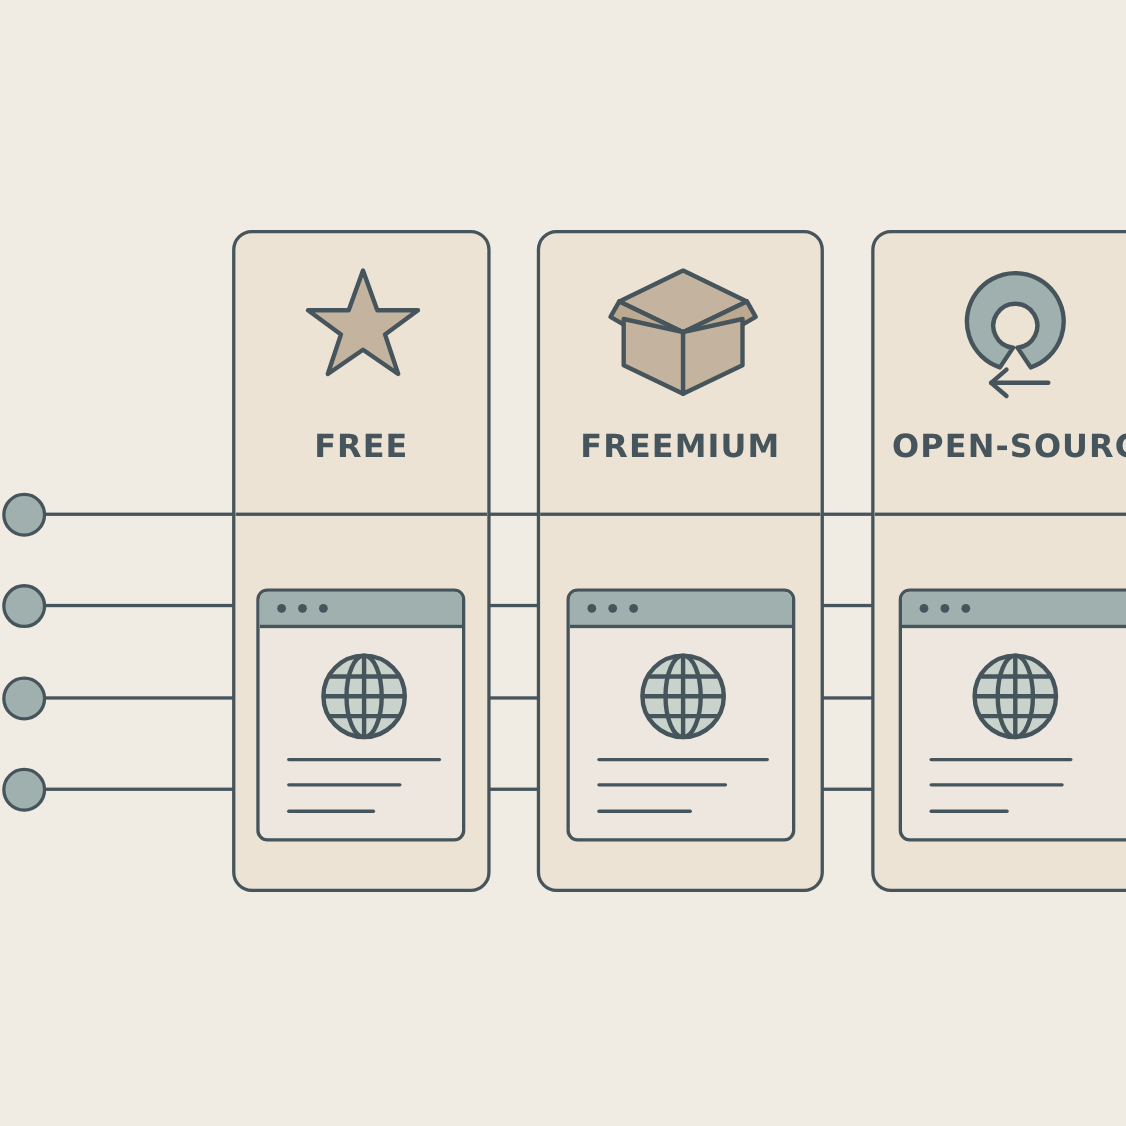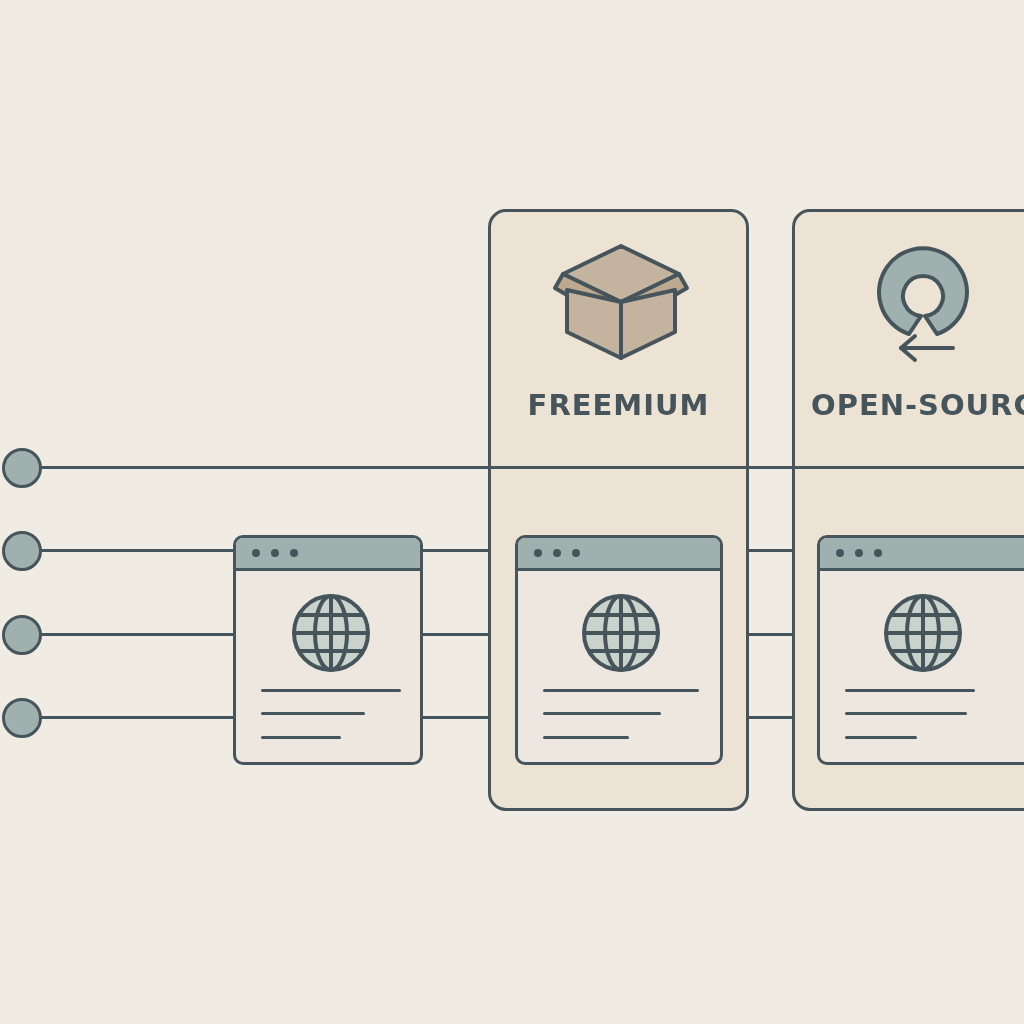--- a/index.html
+++ b/index.html
@@ -42,20 +42,27 @@
   <div class="hline" style="left:40px; top:466px; width:984px;"></div>
   <div class="hline" style="left:40px; top:549px; width:984px;"></div>
   <div class="hline" style="left:40px; top:633px; width:984px;"></div>
   <div class="hline" style="left:40px; top:716px; width:984px;"></div>
 
   <div class="node" style="left:2px; top:448px;"></div>
   <div class="node" style="left:2px; top:531px;"></div>
   <div class="node" style="left:2px; top:615px;"></div>
   <div class="node" style="left:2px; top:698px;"></div>
 
+  <div class="card" style="left:211px; width:235px;">
+    <svg style="left:62px; top:30px;" width="108" height="104" viewBox="0 0 108 104">
+      <polygon points="54,4 67,40 104,40 74,62 86,98 54,76 22,98 34,62 4,40 41,40" fill="#c4b49f" stroke="#46555c" stroke-width="4" stroke-linejoin="round"></polygon>
+    </svg>
+    <div class="card-label" style="top:176px;">FREE</div>
+    <div class="hline" style="left:0; top:254px; width:100%;"></div>
+  </div>
 
   <div class="card" style="left:488px; width:261px;">
     <svg style="left:62px; top:32px;" width="136" height="118" viewBox="0 0 136 118">
       <polygon points="68,2 126,30 68,58 10,30" fill="#c4b49f" stroke="#46555c" stroke-width="4" stroke-linejoin="round"></polygon>
       <polygon points="10,30 68,58 50,72 2,44" fill="#bca98f" stroke="#46555c" stroke-width="4" stroke-linejoin="round"></polygon>
       <polygon points="126,30 68,58 86,72 134,44" fill="#bca98f" stroke="#46555c" stroke-width="4" stroke-linejoin="round"></polygon>
       <polygon points="14,46 68,58 68,114 14,88" fill="#c4b49f" stroke="#46555c" stroke-width="4" stroke-linejoin="round"></polygon>
       <polygon points="122,46 68,58 68,114 122,88" fill="#c4b49f" stroke="#46555c" stroke-width="4" stroke-linejoin="round"></polygon>
     </svg>
     <div class="card-label" style="top:176px;">FREEMIUM</div>

